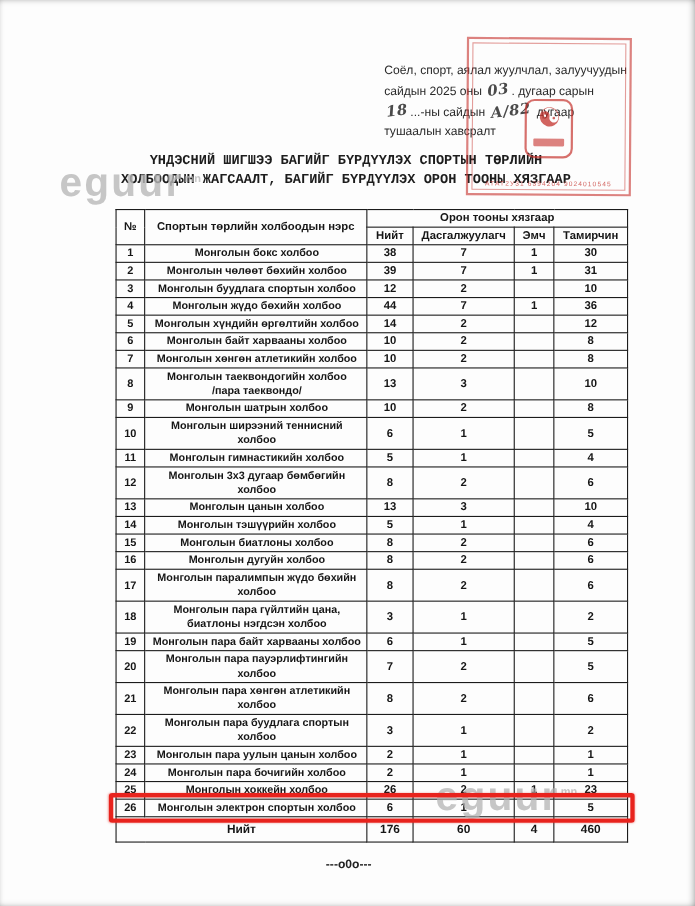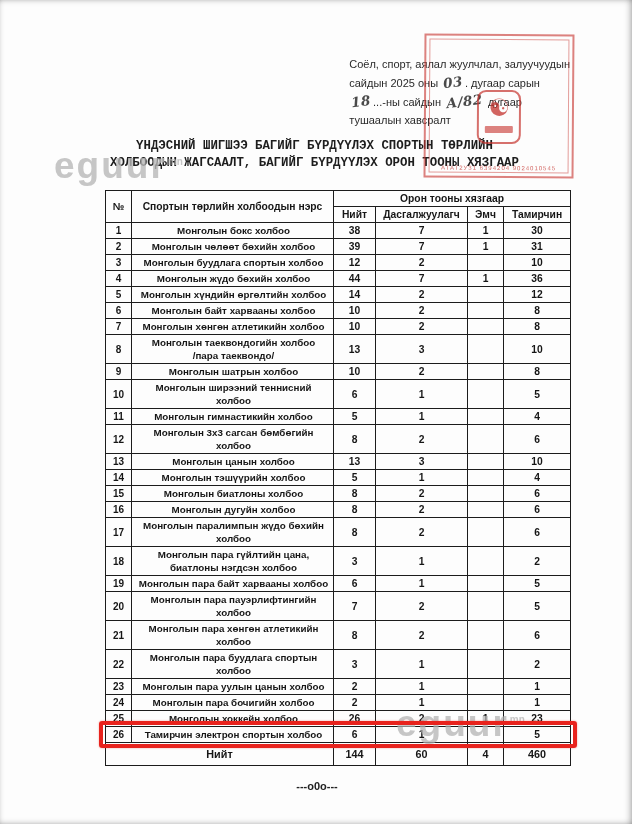--- a/index.html
+++ b/index.html
@@ -231,21 +231,21 @@
         <tr>
           <td class="no">11</td>
           <td class="name">Монголын гимнастикийн холбоо</td>
           <td class="num">5</td>
           <td class="num">1</td>
           <td class="num"></td>
           <td class="num">4</td>
         </tr>
         <tr>
           <td class="no">12</td>
-          <td class="name">Монголын 3х3 сагсан бөмбөгийн
+          <td class="name">Монголын 3х3 дугаар бөмбөгийн
 холбоо</td>
           <td class="num">8</td>
           <td class="num">2</td>
           <td class="num"></td>
           <td class="num">6</td>
         </tr>
         <tr>
           <td class="no">13</td>
           <td class="name">Монголын цанын холбоо</td>
           <td class="num">13</td>
@@ -349,31 +349,31 @@
         <tr>
           <td class="no">25</td>
           <td class="name">Монголын хоккейн холбоо</td>
           <td class="num">26</td>
           <td class="num">2</td>
           <td class="num">1</td>
           <td class="num">23</td>
         </tr>
         <tr id="hl-row">
           <td class="no">26</td>
-          <td class="name">Тамирчин электрон спортын холбоо</td>
+          <td class="name">Монголын электрон спортын холбоо</td>
           <td class="num">6</td>
           <td class="num">1</td>
           <td class="num"></td>
           <td class="num">5</td>
         </tr>
       </tbody>
     <tfoot>
       <tr class="total-row">
         <td colspan="2" class="t-label">Нийт</td>
-        <td class="num">144</td>
+        <td class="num">176</td>
         <td class="num">60</td>
         <td class="num">4</td>
         <td class="num">460</td>
       </tr>
     </tfoot>
   </table>
 
   <div class="watermark wm2"><span>eguur</span><span class="wm-sup">mn</span></div>
 
   <div class="red-box" id="red-box" style="top: 720.5px; left: 98.5px; width: 470.047px; height: 19px;"></div>

